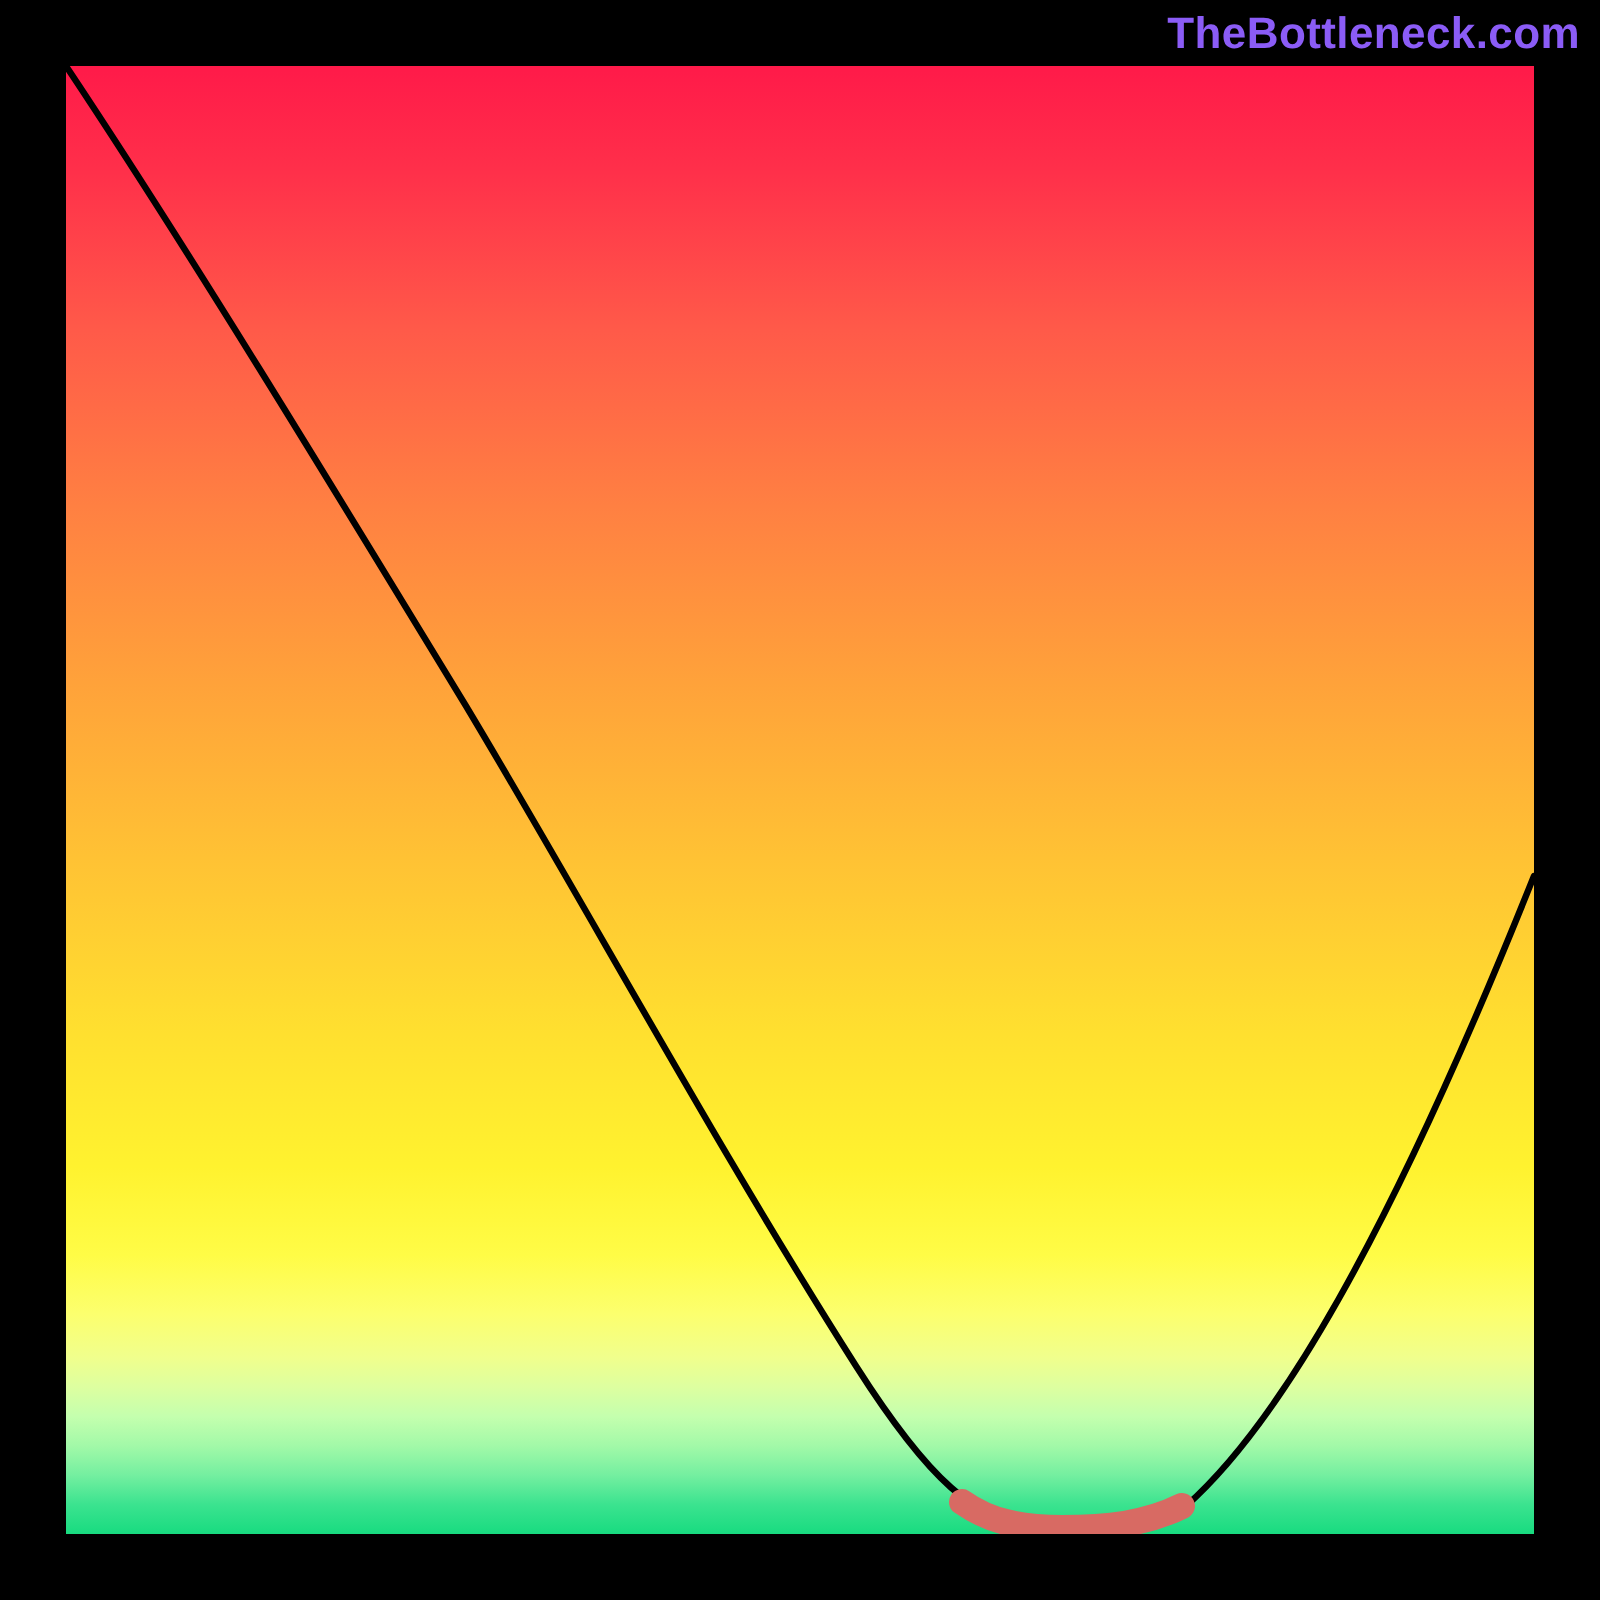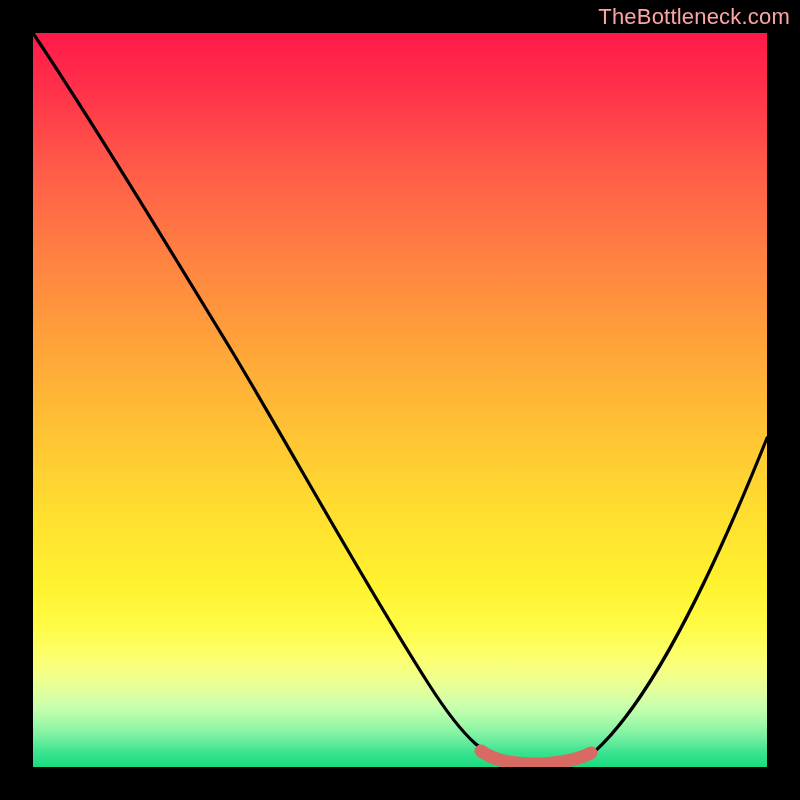--- a/index.html
+++ b/index.html
@@ -14,23 +14,23 @@
   .frame {
     position: relative;
     width: 800px;
     height: 800px;
     background: #000;
   }
   .watermark {
     position: absolute;
     top: 4px;
     right: 10px;
-    color: #fca5a5;
+    color: #8b5cf6;
     font-size: 22px;
-    font-weight: 400;
+    font-weight: 700;
     letter-spacing: 0.2px;
     z-index: 20;
   }
   .plot-outer {
     position: absolute;
     left: 33px;
     top: 33px;
     width: 734px;
     height: 734px;
     background: #000;

